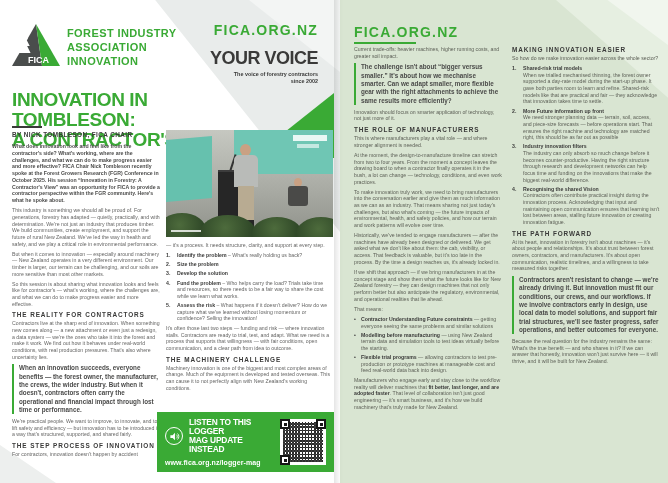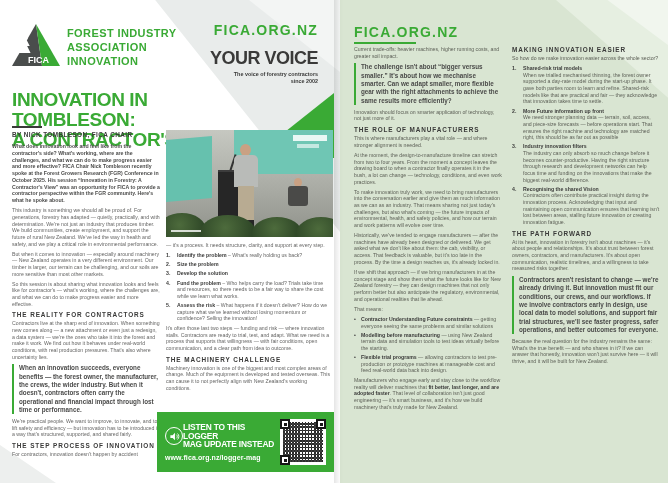--- a/index.html
+++ b/index.html
@@ -76,21 +76,21 @@
   .ph-body { position:absolute; left:68px; top:25px; width:24px; height:32px; border-radius:5px 5px 0 0; background:#b9bbb8; }
   .ph-legs { position:absolute; left:72px; top:56px; width:16px; height:34px; background:#b8ab92; }
   .ph-head2 { position:absolute; left:128px; top:48px; width:8px; height:9px; border-radius:50%; background:#c9a183; }
   .ph-body2 { position:absolute; left:122px; top:56px; width:20px; height:20px; border-radius:3px; background:#4a4a48; }
   .ph-plant { position:absolute; border-radius:50%; background:radial-gradient(circle at 45% 35%, #4d6b3c, #2d4526 75%); }
   .ph-cap { position:absolute; left:5px; bottom:5px; width:30px; height:2px; background:rgba(255,255,255,0.8); }
   
   .banner { position:absolute; left:157px; top:412px; width:177px; height:60px; background:#3aaa35;
     z-index:3; display:flex; justify-content:space-between; padding:7px 8px; }
   .banner-left { display:flex; flex-direction:column; justify-content:center; }
-  .banner-row { display:flex; align-items:center; }
+  .banner-row { display:flex; align-items:center; gap:6px; }
   .spk { width:18px; height:18px; border-radius:50%; border:1.6px solid #fff; background:#3aaa35;
     display:flex; align-items:center; justify-content:center; flex:0 0 auto; }
   .banner-title { color:#fff; font-weight:bold; font-size:8.4px; line-height:1.05; letter-spacing:-0.2px; font-stretch:condensed; text-transform:uppercase; }
   .banner-url { color:#fff; font-weight:bold; font-size:7px; margin-top:5px; letter-spacing:0.1px; }
   .qr { position:relative; width:46px; height:46px; background:#fff; padding:3px; flex:0 0 auto; }
   .qr-inner { position:relative; width:100%; height:100%;
     background-image:
       repeating-linear-gradient(0deg,#161616 0 1.6px,transparent 1.6px 3.4px),
       repeating-linear-gradient(90deg,#161616 0 1.6px,transparent 1.6px 3.1px);
     background-blend-mode:screen; opacity:0.9; }

